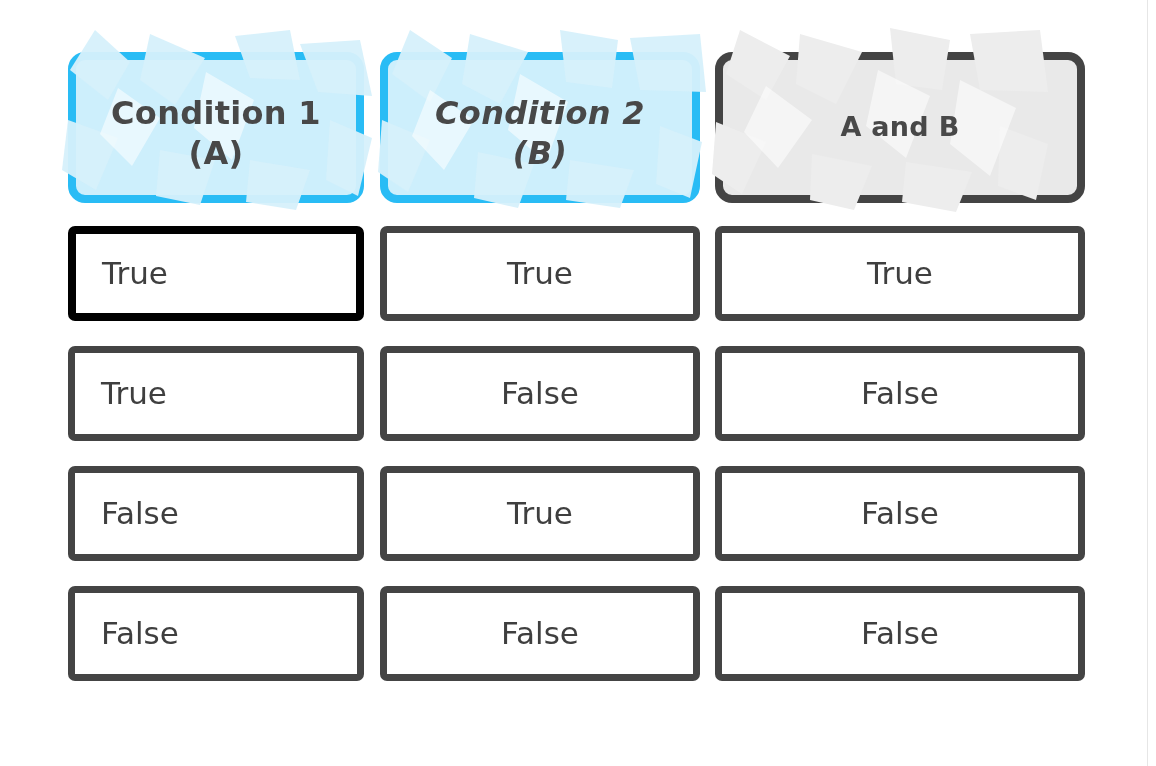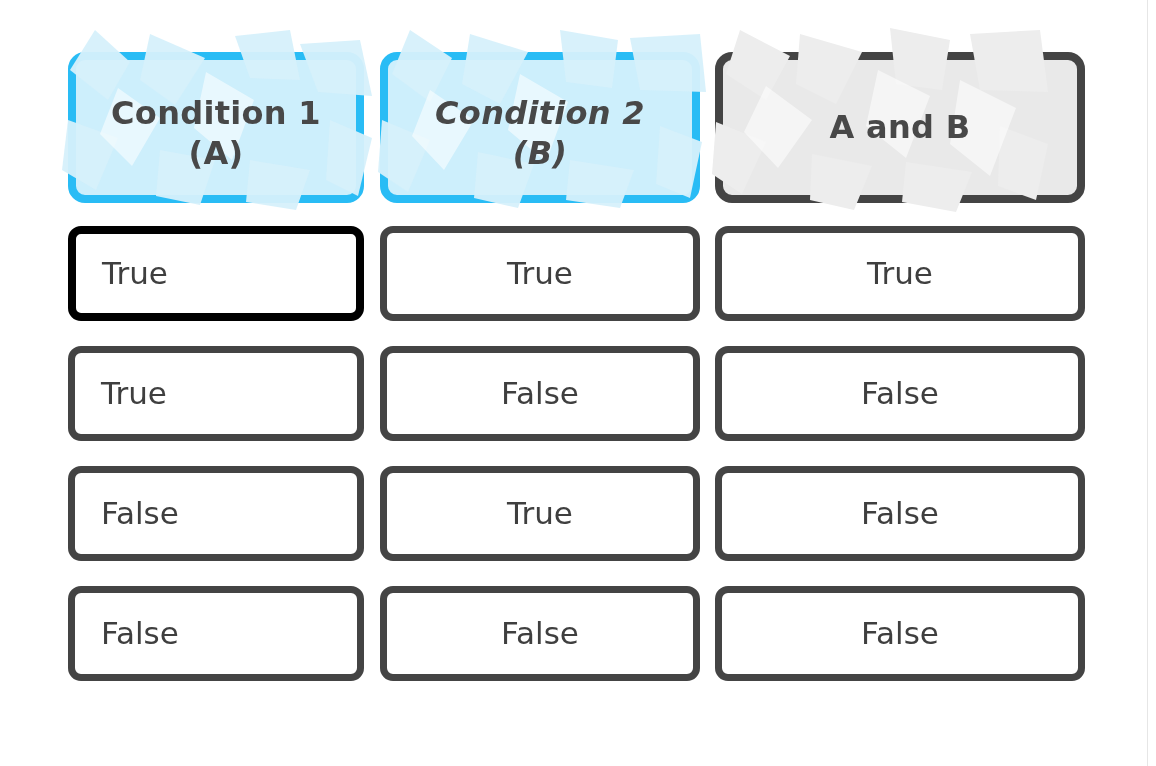--- a/index.html
+++ b/index.html
@@ -26,21 +26,21 @@
   }
 
   
   .cell {
     position: absolute;
     box-sizing: border-box;
     background: #ffffff;
     border-style: solid;
     border-color: #444444;
     border-width: 7px;
-    border-radius: 13px;
+    border-radius: 7px;
     display: flex;
     align-items: center;
     overflow: hidden;
   }
 
   
   .header-cell {
     border-width: 8px;
     border-radius: 17px;
     justify-content: center;
@@ -58,21 +58,21 @@
     position: relative;
     z-index: 3;
     font-family: "DejaVu Sans", sans-serif;
     font-weight: bold;
     color: #484848;
     line-height: 1.22;
     letter-spacing: 0.3px;
     white-space: pre-line;
   }
   .header-cell.cond .header-label { font-size: 32px; margin-top: 12px; }
-  .header-cell.result .header-label { font-size: 32px; }
+  .header-cell.result .header-label { font-size: 27px; }
 
   
   .sparkle-layer {
     position: absolute;
     left: 0; top: 0;
     width: 1156px;
     height: 766px;
     pointer-events: none;
     z-index: 1;
   }

